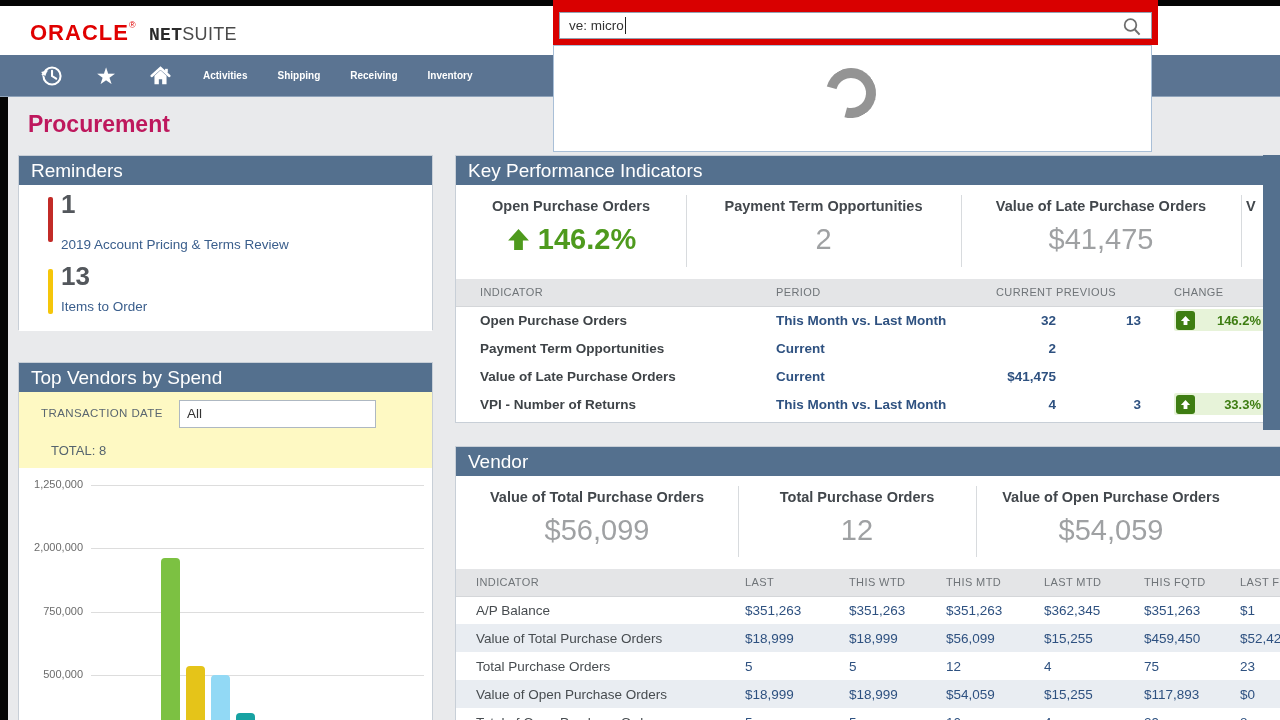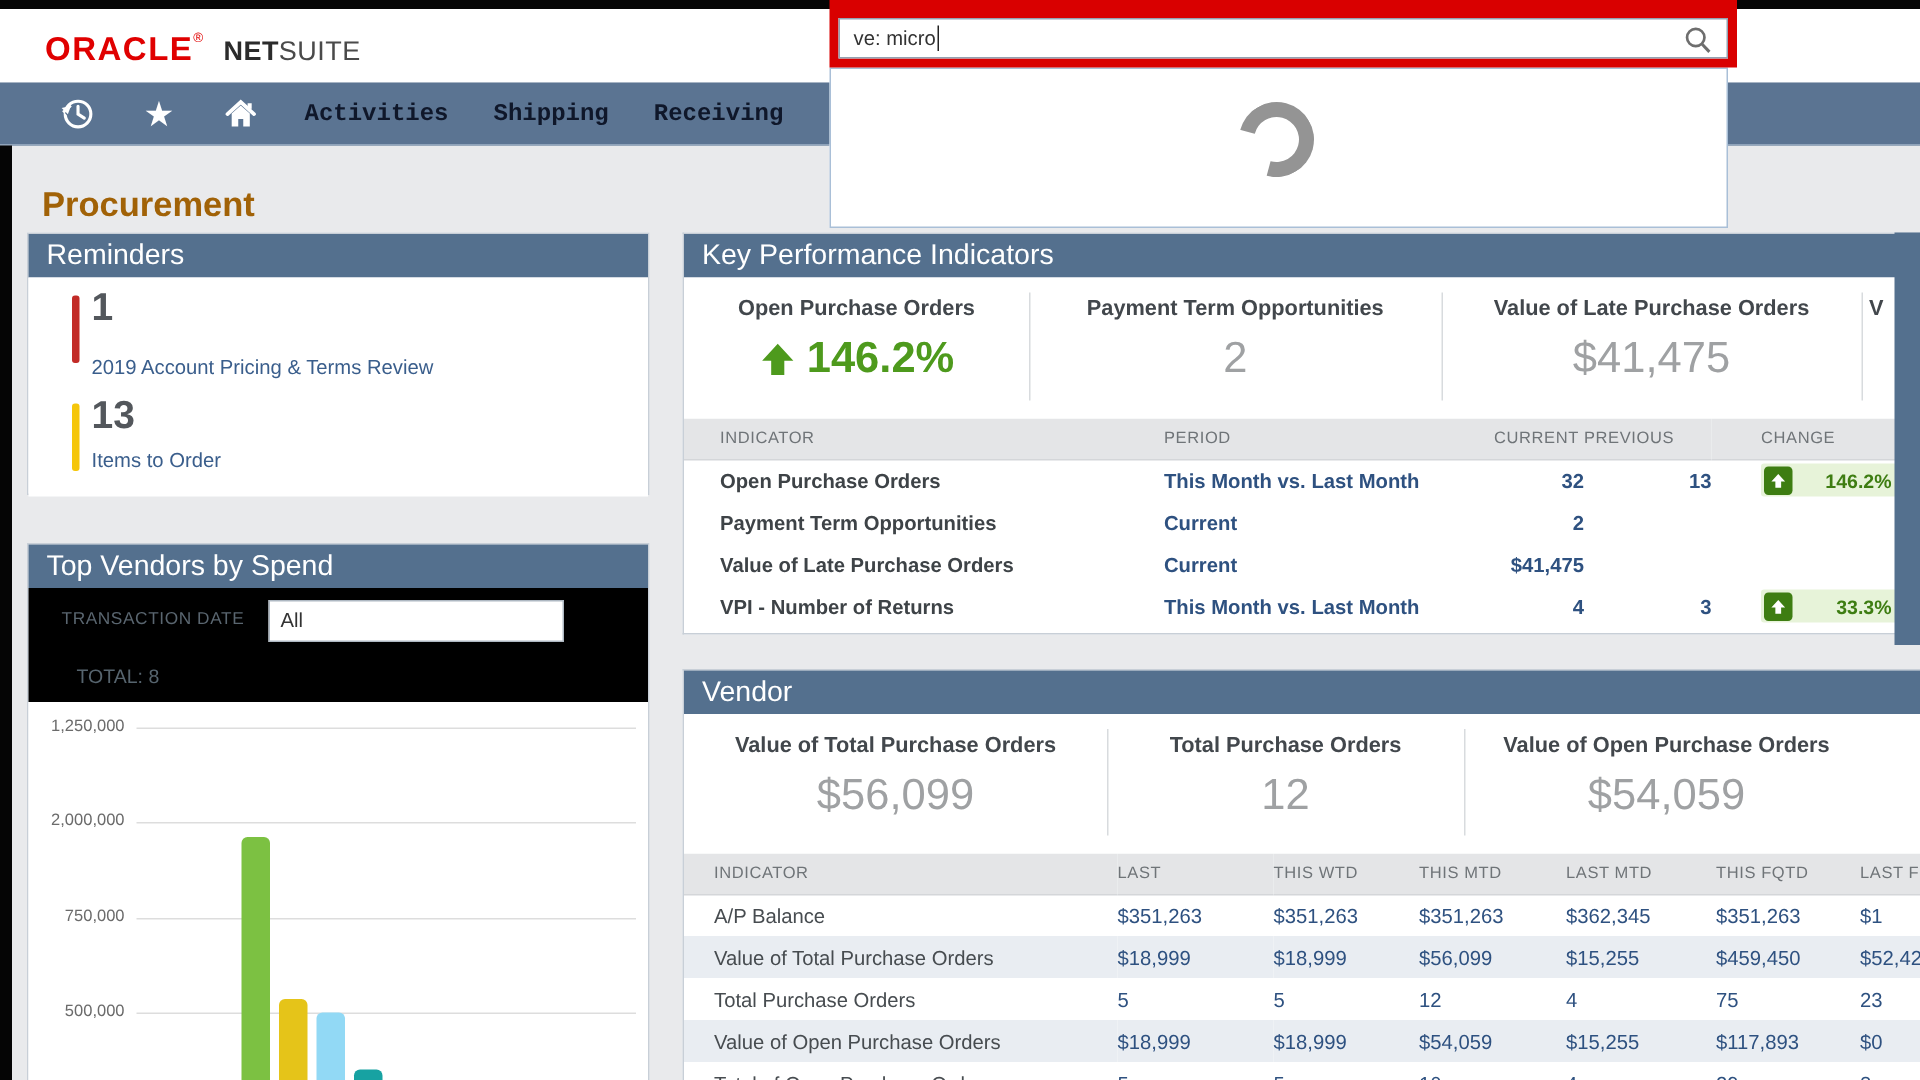--- a/index.html
+++ b/index.html
@@ -11,21 +11,21 @@
   
   .strip-top { position:absolute; left:0; top:0; width:1280px; height:6px; background:#050505; z-index:40;}
   .strip-left { position:absolute; left:0; top:97px; width:8px; height:623px; background:#050505; z-index:40;}
   .strip-right-slate { position:absolute; left:1263px; top:155px; width:17px; height:275px; background:#54708E; z-index:30;}
 
   
   .header { position:absolute; left:0; top:6px; width:1280px; height:49px; background:#FFFFFF; }
   .logo { position:absolute; left:30px; top:14px; white-space:nowrap; }
   .logo .oracle { color:#E00000; font-weight:bold; font-size:22px; letter-spacing:1px; }
   .logo .reg { color:#E00000; font-size:9px; vertical-align:top; }
-  .logo .net { color:#2B2B2B; font-weight:bold; font-size:18px; margin-left:9px; letter-spacing:.3px;}
+  .logo .net { color:#2B2B2B; font-weight:bold; font-size:18px; margin-left:9px; letter-spacing:.3px;font-family:Liberation Mono, monospace;}
   .logo .suite { color:#4A4A4A; font-weight:normal; font-size:18px; letter-spacing:.3px;}
 
   .search-highlight {
     position:absolute; left:553px; top:0px; width:605px; height:45px;
     background:#D90000; z-index:60;
   }
   .search-input {
     position:absolute; left:6px; top:12px; width:593px; height:27px;
     background:#fff; border:1px solid #93A2B2; display:flex; align-items:center;
     padding-left:9px; font-size:13.5px; color:#333;
@@ -43,40 +43,40 @@
     border-radius:50%; transform:rotate(-30deg);
   }
 
   
   .nav { position:absolute; left:0; top:55px; width:1280px; height:42px; background:#5B7492;
          display:flex; align-items:center; border-bottom:1px solid #8FA3BA;}
   .nav-icon { width:26px; height:26px; display:inline-flex; align-items:center; justify-content:center; }
   .nav-icon.clock { margin-left:38px; }
   .nav-icon.star { margin-left:29px; font-size:23px; color:#fff; line-height:22px;}
   .nav-icon.home { margin-left:28px; }
-  .nav-item { color:#0f172a; font-weight:bold; font-size:16px; margin-left:30px;font-family:Liberation Mono, monospace; }
+  .nav-item { color:#ffffff; font-weight:bold; font-size:10px; margin-left:30px; }
   .nav-item:first-of-type { margin-left:33px; }
 
   
-  .page-title { position:absolute; left:28px; top:111px; font-size:23px; font-weight:bold; color:#a16207;margin-top:12px; }
+  .page-title { position:absolute; left:28px; top:111px; font-size:23px; font-weight:bold; color:#be185d; }
 
   .panel { position:absolute; background:#fff; border:1px solid #C8CFD7; }
   .panel-header { height:29px; background:#54708E; color:#fff; font-weight:normal; font-size:19px;
                   line-height:29px; padding-left:12px; }
 
   
   .reminders { left:18px; top:155px; width:415px; height:175px; }
   .rem-body { position:relative; height:146px; background:#fff; }
   .rem-bar { position:absolute; width:5px; border-radius:2px; }
   .rem-count { position:absolute; font-size:26px; font-weight:bold; color:#53575C; }
   .rem-link { position:absolute; font-size:13.5px; color:#3A5E8C; }
 
   
   .top-vendors { left:18px; top:362px; width:415px; height:371px; }
-  .tv-filter { position:relative; height:76px; background:#000000; }
+  .tv-filter { position:relative; height:76px; background:#fef9c3; }
   .tv-filter-label { position:absolute; left:22px; top:15px; font-size:11.5px; color:#5A6670; letter-spacing:.4px;}
   .tv-select { position:absolute; left:160px; top:8px; width:197px; height:28px; background:#fff;
                border:1px solid #AEB8C2; font-size:13.5px; color:#333; line-height:26px; padding-left:7px;}
   .tv-total { position:absolute; left:32px; top:51px; font-size:13px; color:#56646E; }
   .tv-chart { position:relative; height:266px; background:#fff; overflow:hidden; }
   .gridline { position:absolute; left:72px; right:8px; height:1px; background:#DDDDDD; }
   .tick-label { position:absolute; left:4px; width:60px; text-align:right; font-size:11px; color:#6B6B6B; }
   .bar { position:absolute; width:19px; border-radius:4px 4px 0 0; }
 
   

